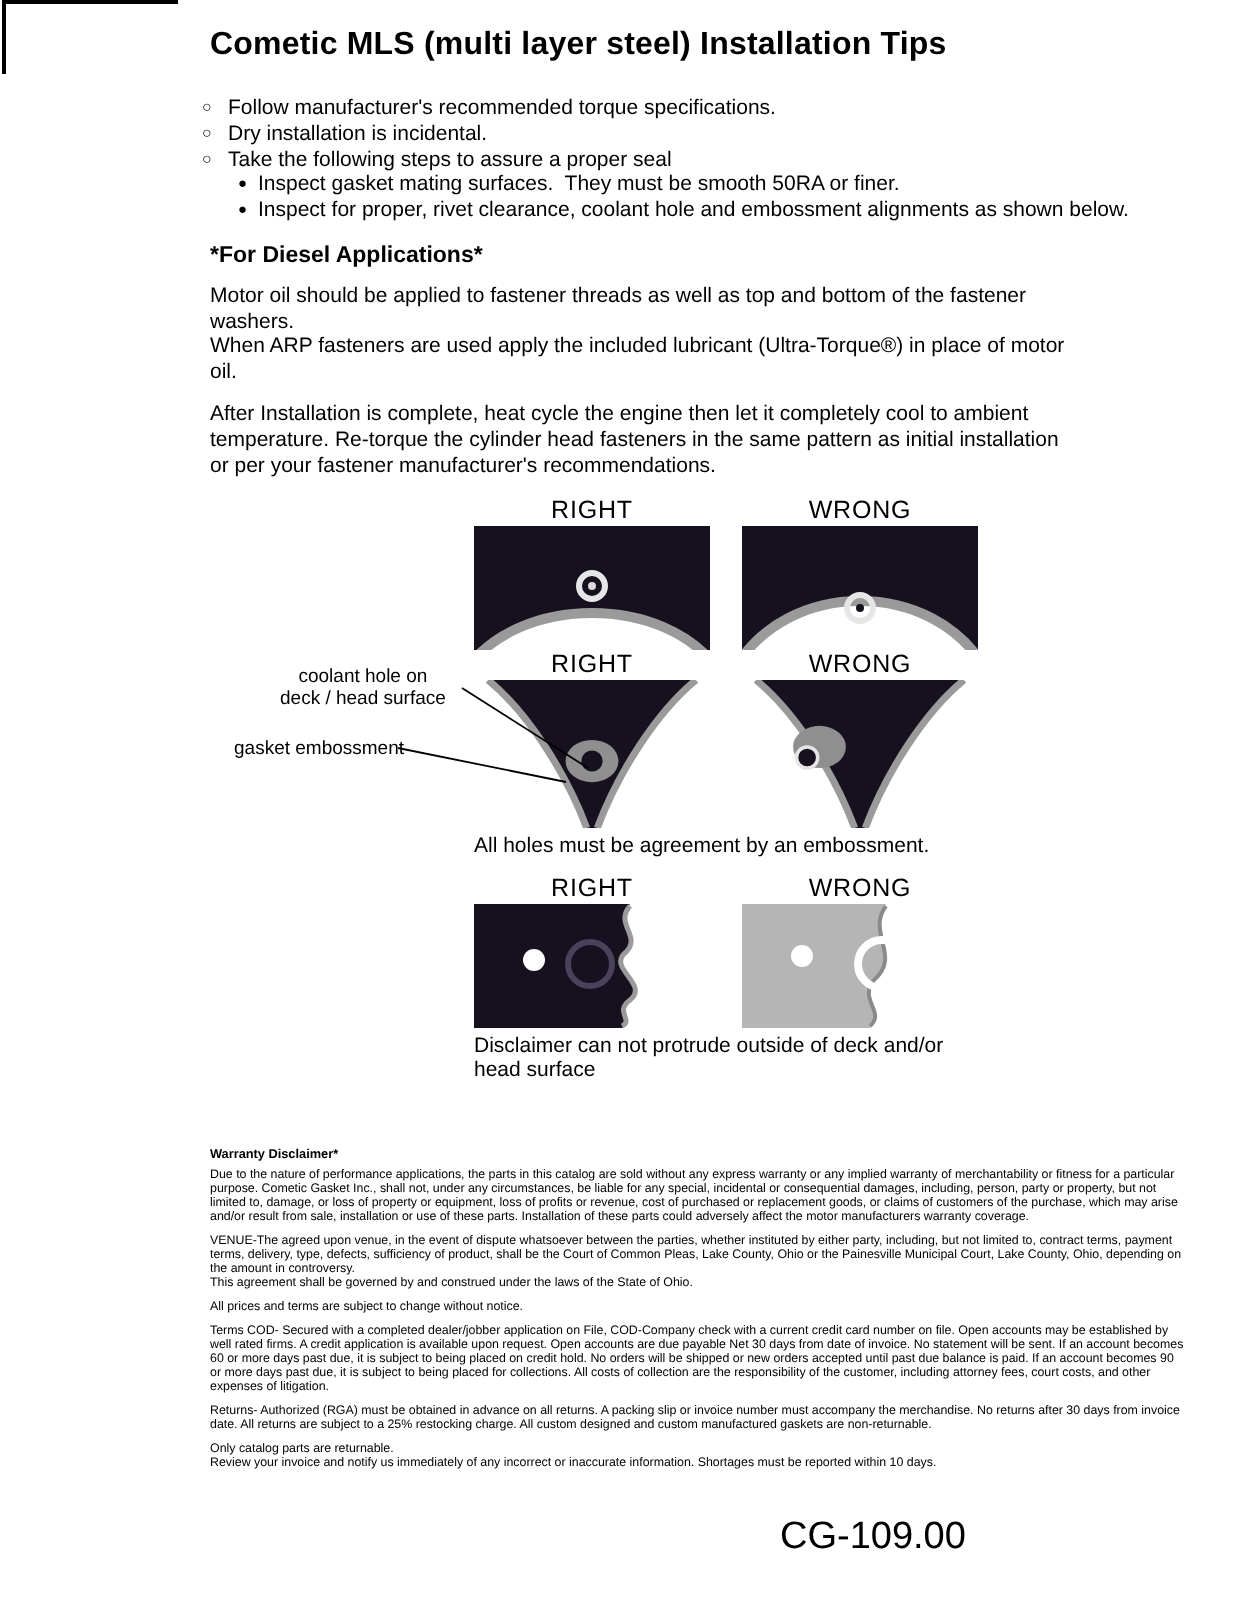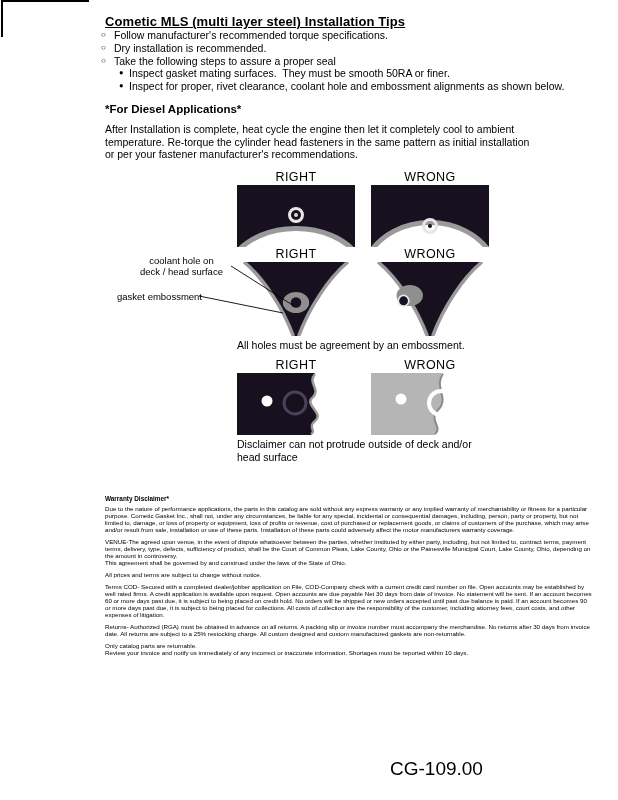--- a/index.html
+++ b/index.html
@@ -6,21 +6,21 @@
   html,body { background:#ffffff; }
   body {
     width:618px; height:800px; position:relative; overflow:hidden;
     font-family:"Liberation Sans", sans-serif; color:#000;
   }
   .page { position:relative; width:618px; height:800px; padding:14px 28px 0 105px; }
 
   .corner-mark-v { position:absolute; left:1px; top:0; width:2px; height:37px; background:#000; }
   .corner-mark-h { position:absolute; left:1px; top:0; width:88px; height:2px; background:#000; }
 
-  .title { font-size:13px; font-weight:bold; text-decoration:underline; margin-bottom:0; letter-spacing:.1px; }
+  .title { font-size:16px; font-weight:bold; margin-bottom:16px; letter-spacing:.1px; }
 
   .bullets { list-style:none; }
   .bullets li { font-size:10.5px; line-height:12.8px; position:relative; padding-left:9px; white-space:pre-wrap; }
   .bullets li.main::before { content:"○"; position:absolute; left:-4px; top:0; font-size:8px; }
   .bullets li.sub { margin-left:14px; padding-left:10px; }
   .bullets li.sub::before { content:"●"; position:absolute; left:0; top:0; font-size:7.5px; }
 
   .diesel-heading { font-size:11.5px; font-weight:bold; margin-top:10px; margin-bottom:8px; }
   .para { font-size:10.5px; line-height:12.6px; white-space:pre-line; margin-bottom:9px; width:440px; }
   .note { font-size:10.5px; margin-top:2px; margin-bottom:10px; }
@@ -49,27 +49,29 @@
 
 <div class="page">
 
   <div class="corner-mark-v"></div>
   <div class="corner-mark-h"></div>
 
   <h1 class="title">Cometic MLS (multi layer steel) Installation Tips</h1>
 
   <ul class="bullets">
     <li class="main">Follow manufacturer's recommended torque specifications.</li>
-    <li class="main">Dry installation is recommended.</li>
+    <li class="main">Dry installation is incidental.</li>
     <li class="main">Take the following steps to assure a proper seal</li>
     <li class="sub">Inspect gasket mating surfaces.  They must be smooth 50RA or finer.</li>
     <li class="sub">Inspect for proper, rivet clearance, coolant hole and embossment alignments as shown below.</li>
   </ul>
 
   <h2 class="diesel-heading">*For Diesel Applications*</h2>
+  <p class="para">Motor oil should be applied to fastener threads as well as top and bottom of the fastener washers.
+When ARP fasteners are used apply the included lubricant (Ultra-Torque®) in place of motor oil.</p>
   <p class="para">After Installation is complete, heat cycle the engine then let it completely cool to ambient
 temperature. Re-torque the cylinder head fasteners in the same pattern as initial installation
 or per your fastener manufacturer's recommendations.</p>
 
   <section class="diagrams">
 
     <div class="diag-row">
       <div class="diag-col">
         <div class="diag-label">RIGHT</div>
         <svg class="diag-img" width="118" height="62" viewBox="0 0 118 62">

